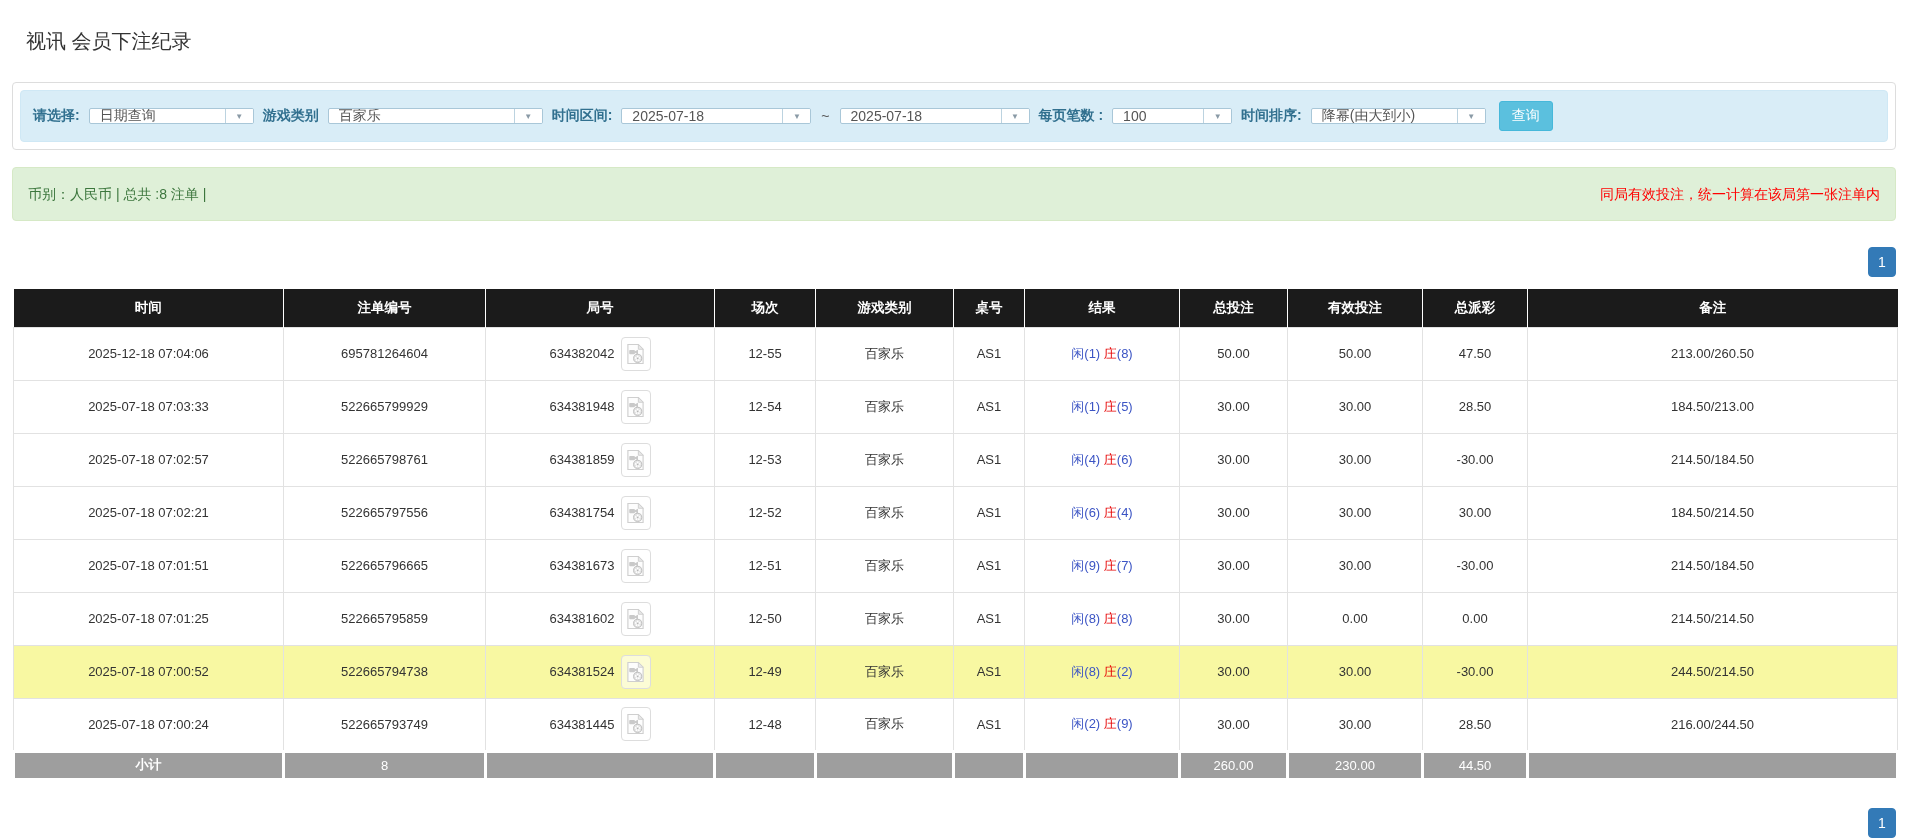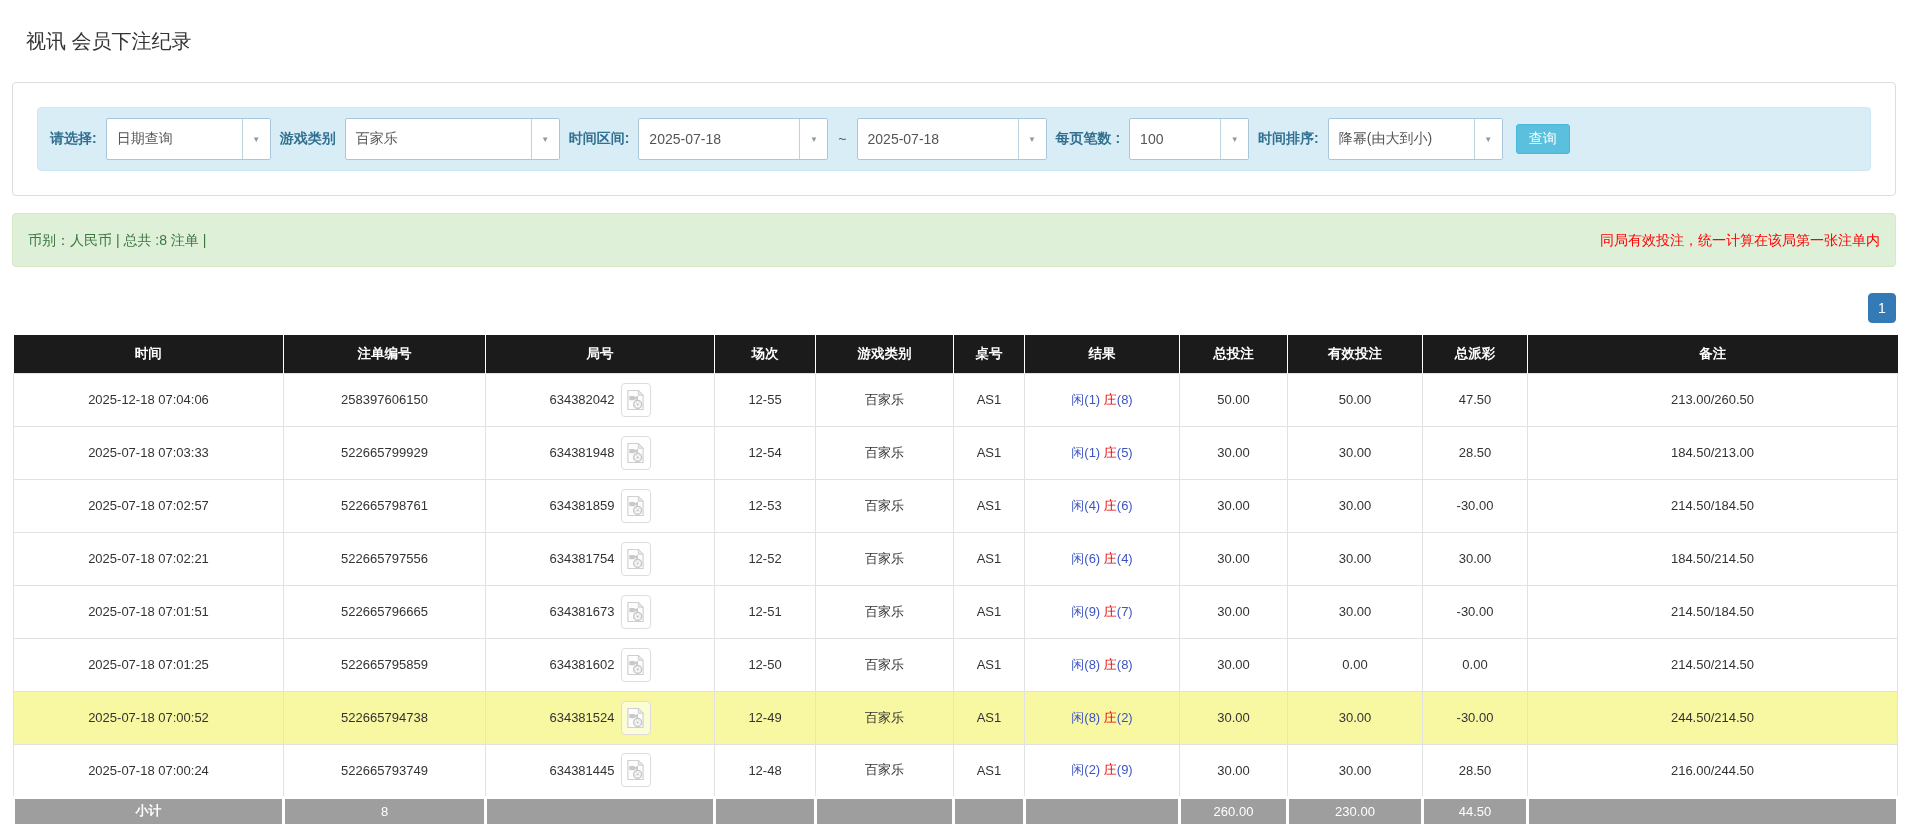--- a/index.html
+++ b/index.html
@@ -8,30 +8,30 @@
     width:1908px; height:840px; overflow:hidden;
     font-family:"Liberation Sans","DejaVu Sans",sans-serif;
     color:#333;
   }
   .container { padding:0 12px; }
 
   
   .page-title { margin:12px; padding:15px 2px 15px; font-size:20px; font-weight:500; color:#333; line-height:28px; }
 
   
-  .filter-panel { border:1px solid #ddd; border-radius:4px; padding:24px; background:#fff; }
+  .filter-panel { border:1px solid #ddd; border-radius:4px; padding:7px; background:#fff; }
   .filter-bar {
     background:#d9edf7; border:1px solid #cfe8f5; border-radius:4px;
     padding:10px 12px; display:flex; align-items:center; gap:9px; white-space:nowrap;
   }
   .flabel { font-size:14px; font-weight:bold; color:#31708f; }
   .tilde { font-size:14px; color:#555; padding:0 1px; }
   .fselect {
     display:inline-flex; align-items:stretch; background:#fff;
-    border:1px solid #a9c7d8; border-radius:2px; height:42px; overflow:hidden;
+    border:1px solid #a9c7d8; border-radius:2px; height:16px; overflow:hidden;
   }
   .fs-value { display:flex; align-items:center; padding:0 10px; font-size:14px; color:#555; flex:1 1 auto; }
   .fs-arrow {
     width:28px; border-left:1px solid #bcd3e0; display:flex; align-items:center; justify-content:center;
     color:#8a9aa6; font-size:8px; background:#fff; cursor:pointer; flex:0 0 auto;
   }
   .w1 { width:165px; } .w2 { width:215px; } .w3 { width:190px; }
   .w4 { width:120px; } .w5 { width:175px; }
   .btn-search {
     background:#5bc0de; border:1px solid #46b8da; color:#fff; font-size:14px;
@@ -167,21 +167,21 @@
           <th>结果</th>
           <th>总投注</th>
           <th>有效投注</th>
           <th>总派彩</th>
           <th>备注</th>
         </tr>
       </thead>
     <tbody id="rows">
         <tr>
           <td>2025-12-18 07:04:06</td>
-          <td>258397606150</td>
+          <td>695781264604</td>
           <td><span class="round-wrap">
               <span>634382042</span>
               <button class="vbtn">
                 <svg width="19" height="22" viewBox="0 0 20 22">
                   <path d="M2 1 h11 l5 5 v15 h-16 z" fill="#fdfdfd" stroke="#cfcfcf" stroke-width="1.2"></path>
                   <path d="M13 1 l5 5 h-5 z" fill="#e9e9e9" stroke="#cfcfcf"></path>
                   <rect x="3.4" y="6.8" width="6" height="4.4" rx="0.9" fill="#c9c9c9"></rect>
                   <path d="M9.4 8 l3.2 -1.6 v5 l-3.2 -1.6 z" fill="#c9c9c9"></path>
                   <circle cx="12.3" cy="15.6" r="4.3" fill="#e3e3e3" stroke="#bdbdbd"></circle>
                   <circle cx="12.3" cy="13.4" r="0.9" fill="#fff"></circle>

